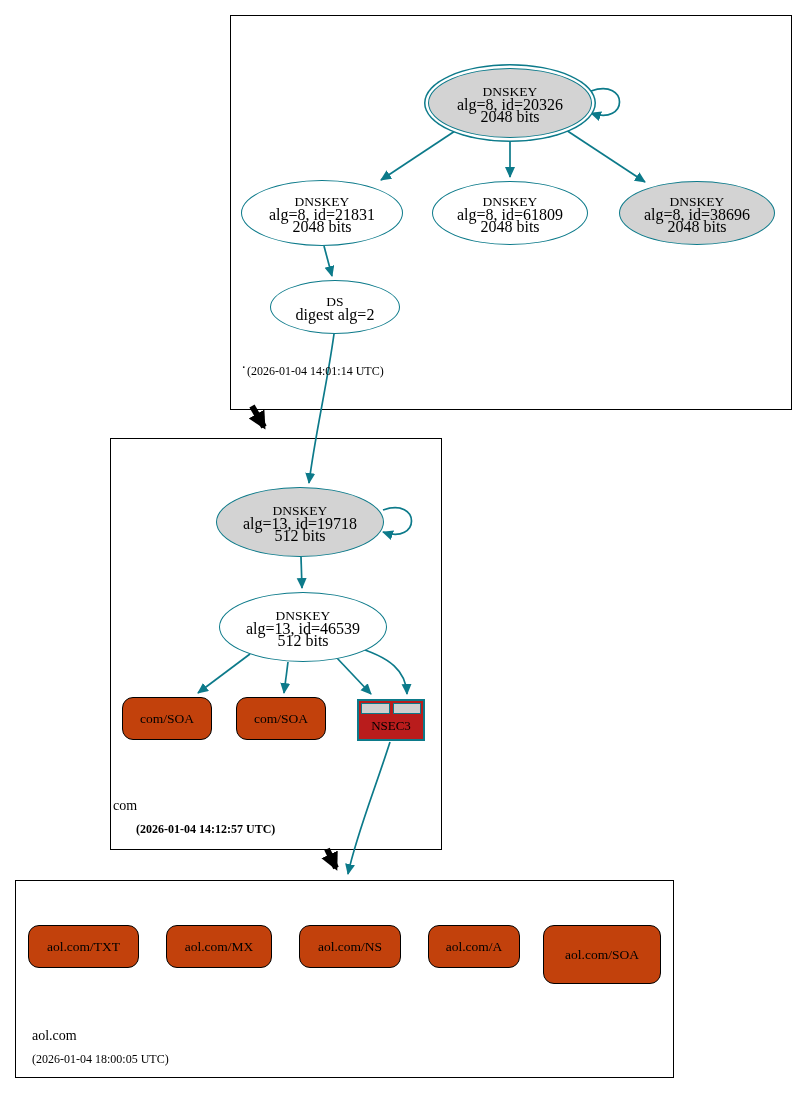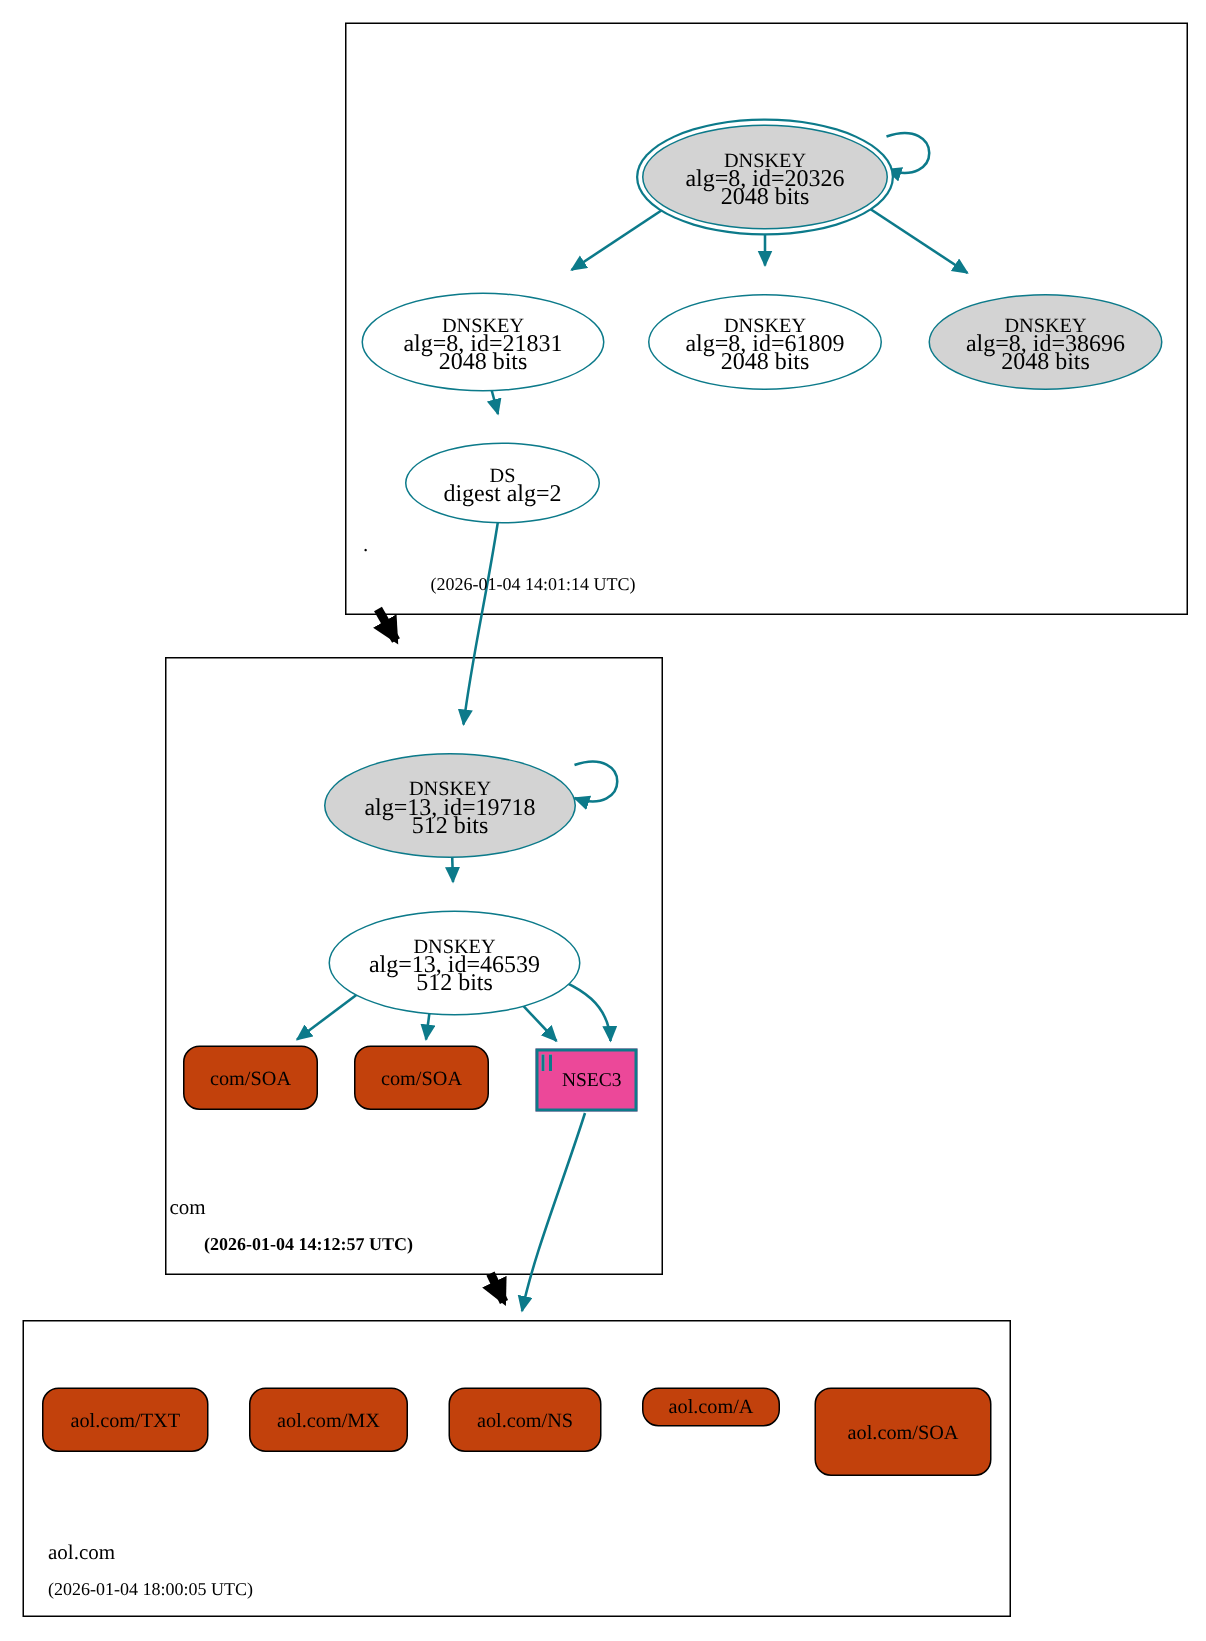--- a/index.html
+++ b/index.html
@@ -3,29 +3,29 @@
 <meta charset="utf-8">
 <style>
   html,body{margin:0;padding:0;background:#fff;}
   #canvas{position:relative;width:804px;height:1094px;background:#fff;
           font-family:"Liberation Serif","DejaVu Serif",serif;color:#000;overflow:hidden;}
   .zone-box{position:absolute;border:1px solid #000;z-index:1;}
   .zone-name{position:absolute;font-size:14px;z-index:10;}
   .zone-ts{position:absolute;font-size:12px;z-index:10;}
   .node{position:absolute;display:flex;flex-direction:column;align-items:center;justify-content:center;
         text-align:center;z-index:10;box-sizing:border-box;background:#fff;}
-  .ellipse{border:1.6px solid #0c7a8a;border-radius:50%;margin-top:15px;}
+  .ellipse{border:1.6px solid #0c7a8a;border-radius:50%;}
   .gray{background:#d3d3d3;}
   .double{box-shadow:0 0 0 2.5px #fff,0 0 0 4px #0c7a8a;}
   .node-title{font-size:13.5px;line-height:15px;}
   .node-detail{font-size:16px;line-height:12px;}
   .rrset{position:absolute;border:1.5px solid #000;border-radius:11px;background:#c2410c;
          display:flex;align-items:center;justify-content:center;font-size:13.5px;z-index:10;box-sizing:border-box;}
-  .nsec3{position:absolute;border:2.6px solid #0c7a8a;background:#ec4899;z-index:10;
-         box-sizing:border-box;display:flex;padding:2px;}
+  .nsec3{position:absolute;border:2.6px solid #0c7a8a;background:#b91c1c;z-index:10;
+         box-sizing:border-box;display:flex;flex-direction:column;padding:2px;}
   .nsec3-cells{display:flex;gap:3px;height:11px;}
   .nsec3-cell{flex:1;border:1.3px solid #0c7a8a;background:#cfcfcf;box-sizing:border-box;}
   .nsec3-label{flex:1;display:flex;align-items:center;justify-content:center;font-size:13px;}
   svg.edges{position:absolute;left:0;top:0;z-index:5;}
 </style>
 </head>
 <body>
 
 <div id="canvas">
 
@@ -86,21 +86,21 @@
     <div class="node-detail">alg=8, id=38696</div>
     <div class="node-detail">2048 bits</div>
   </div>
 
   <div class="node ellipse" style="left:270px;top:280px;width:130px;height:54px;">
     <div class="node-title">DS</div>
     <div class="node-detail">digest alg=2</div>
   </div>
 
   <div class="zone-name" style="left:242px;top:356px;">.</div>
-  <div class="zone-ts" style="left:247px;top:382px;margin-left:40px;">(2026-01-04 14:01:14 UTC)</div>
+  <div class="zone-ts" style="left:247px;top:364px;">(2026-01-04 14:01:14 UTC)</div>
 
   <div class="node ellipse gray" style="left:216px;top:487px;width:168px;height:70px;">
     <div class="node-title">DNSKEY</div>
     <div class="node-detail">alg=13, id=19718</div>
     <div class="node-detail">512 bits</div>
   </div>
 
   <div class="node ellipse" style="left:219px;top:592px;width:168px;height:70px;">
     <div class="node-title">DNSKEY</div>
     <div class="node-detail">alg=13, id=46539</div>
@@ -117,19 +117,19 @@
     </div>
     <div class="nsec3-label">NSEC3</div>
   </div>
 
   <div class="zone-name" style="left:113px;top:798px;">com</div>
   <div class="zone-ts" style="left:136px;top:822px;font-weight:bold;">(2026-01-04 14:12:57 UTC)</div>
 
   <div class="rrset" style="left:166px;top:925px;width:106px;height:43px;">aol.com/MX</div>
   <div class="rrset" style="left:28px;top:925px;width:111px;height:43px;">aol.com/TXT</div>
   <div class="rrset" style="left:299px;top:925px;width:102px;height:43px;">aol.com/NS</div>
-  <div class="rrset" style="left:428px;top:925px;width:92px;height:26px;">aol.com/A</div>
+  <div class="rrset" style="left:428px;top:925px;width:92px;height:43px;">aol.com/A</div>
   <div class="rrset" style="left:543px;top:925px;width:118px;height:59px;">aol.com/SOA</div>
 
   <div class="zone-name" style="left:32px;top:1028px;">aol.com</div>
   <div class="zone-ts" style="left:32px;top:1052px;">(2026-01-04 18:00:05 UTC)</div>
 
 </div>
 
 </body></html>

